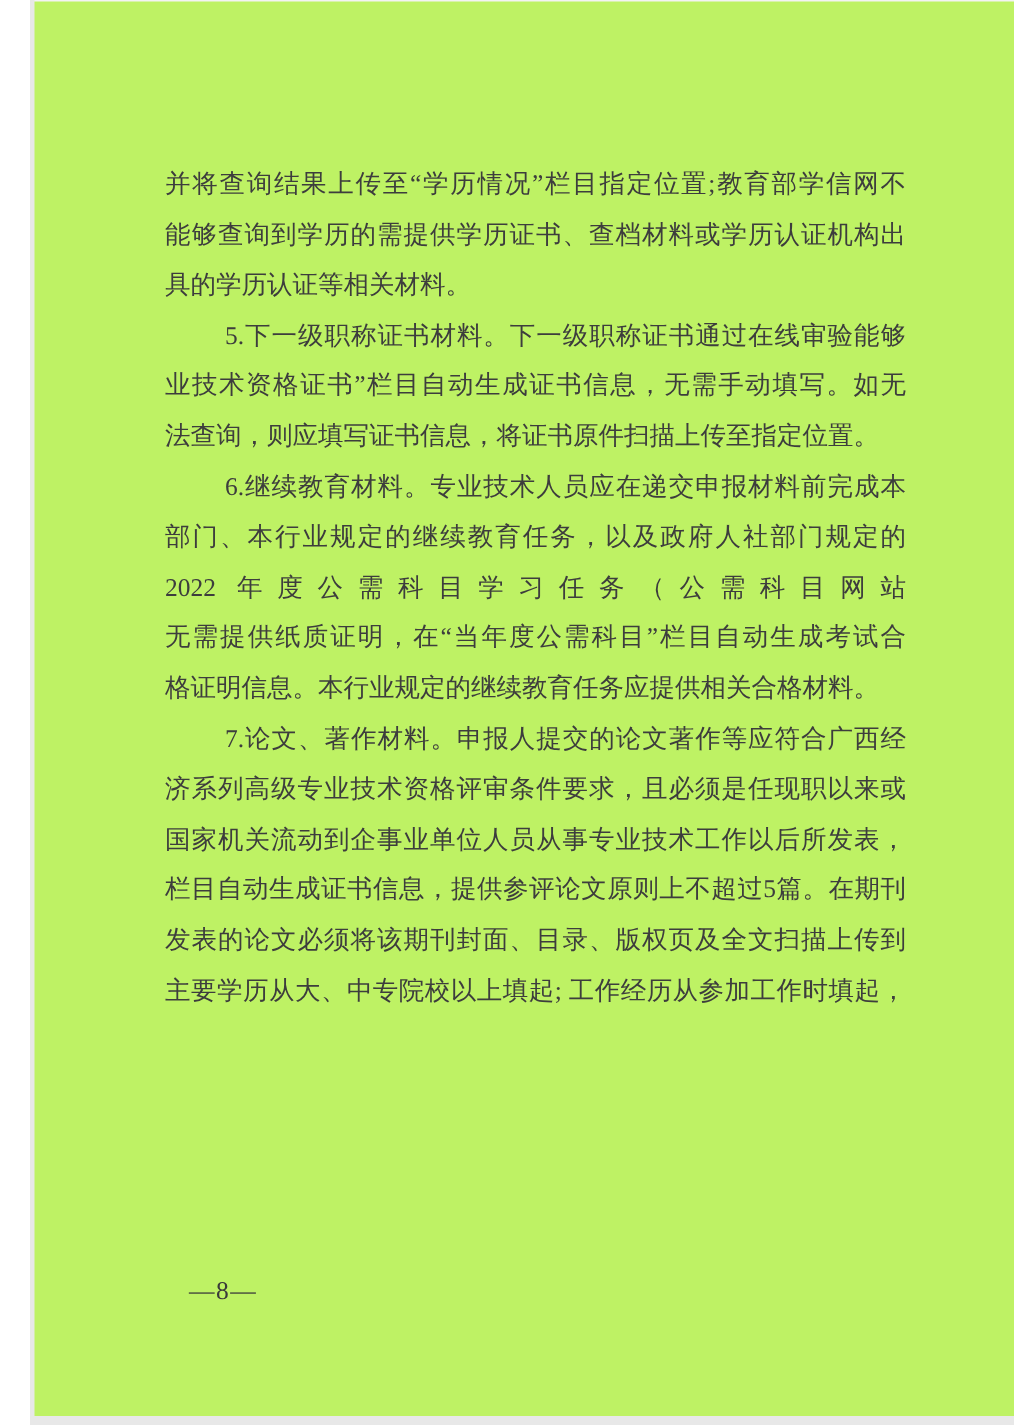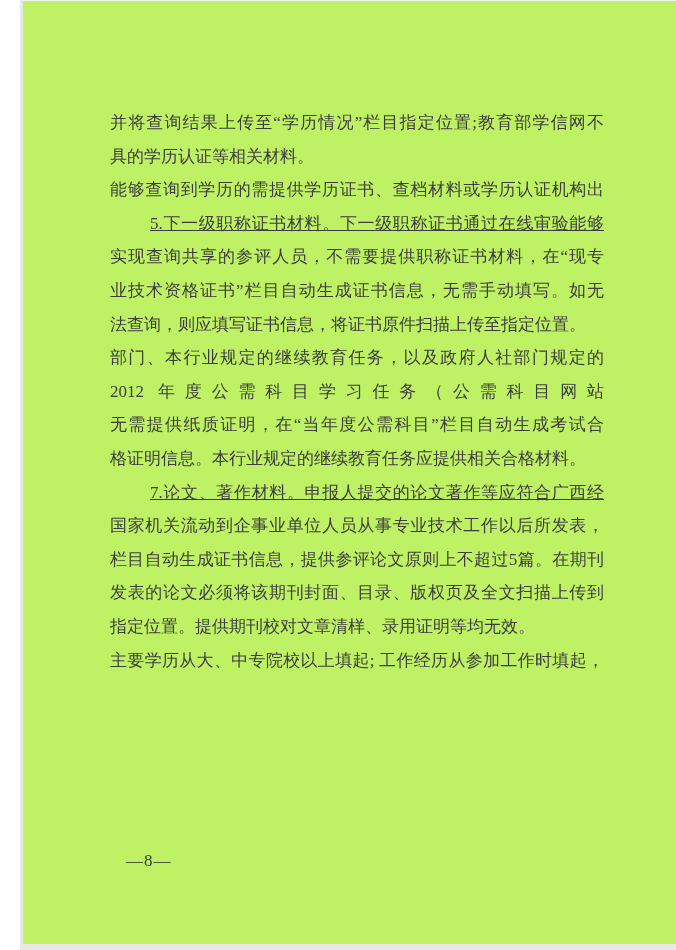--- a/index.html
+++ b/index.html
@@ -36,21 +36,20 @@
     letter-spacing: 0;
   }
   .line {
     height: 33.6px;
     text-align: justify;
     text-align-last: justify;
     white-space: nowrap;
   }
   .line.indent {
     padding-left: 40px;
-    text-decoration: underline;
   }
   .line.para-end {
     text-align-last: left;
   }
   .page-number {
     position: absolute;
     left: 106px;
     top: 851px;
     font-size: 17px;
     color: #3a3a3a;
@@ -61,32 +60,32 @@
 <body>
 
 <div class="page">
   <div class="edge edge-top"></div>
   <div class="edge edge-left"></div>
   <div class="edge edge-right"></div>
   <div class="edge edge-bottom"></div>
 
   <div class="textblock">
       <div class="line">并将查询结果上传至“学历情况”栏目指定位置;教育部学信网不</div>
+      <div class="line">能够查询到学历的需提供学历证书、查档材料或学历认证机构出</div>
       <div class="line para-end">具的学历认证等相关材料。</div>
-      <div class="line">能够查询到学历的需提供学历证书、查档材料或学历认证机构出</div>
       <div class="line indent">5.下一级职称证书材料。下一级职称证书通过在线审验能够</div>
-      <div class="line">实现查询共享的参评人员，不需要提供职称证书材料，在“现专</div>
       <div class="line">业技术资格证书”栏目自动生成证书信息，无需手动填写。如无</div>
       <div class="line para-end">法查询，则应填写证书信息，将证书原件扫描上传至指定位置。</div>
+      <div class="line indent">6.继续教育材料。专业技术人员应在递交申报材料前完成本</div>
       <div class="line">部门、本行业规定的继续教育任务，以及政府人社部门规定的</div>
-      <div class="line">2012 年度公需科目学习任务（公需科目网站</div>
+      <div class="line">2022 年度公需科目学习任务（公需科目网站</div>
       <div class="line">无需提供纸质证明，在“当年度公需科目”栏目自动生成考试合</div>
       <div class="line para-end">格证明信息。本行业规定的继续教育任务应提供相关合格材料。</div>
       <div class="line indent">7.论文、著作材料。申报人提交的论文著作等应符合广西经</div>
+      <div class="line">济系列高级专业技术资格评审条件要求，且必须是任现职以来或</div>
       <div class="line">国家机关流动到企事业单位人员从事专业技术工作以后所发表，</div>
       <div class="line">栏目自动生成证书信息，提供参评论文原则上不超过5篇。在期刊</div>
       <div class="line">发表的论文必须将该期刊封面、目录、版权页及全文扫描上传到</div>
-      <div class="line para-end">指定位置。提供期刊校对文章清样、录用证明等均无效。</div>
       <div class="line">主要学历从大、中专院校以上填起; 工作经历从参加工作时填起，</div>
     </div>
 
   <div class="page-number">—8—</div>
 </div>
 
 </body></html>

